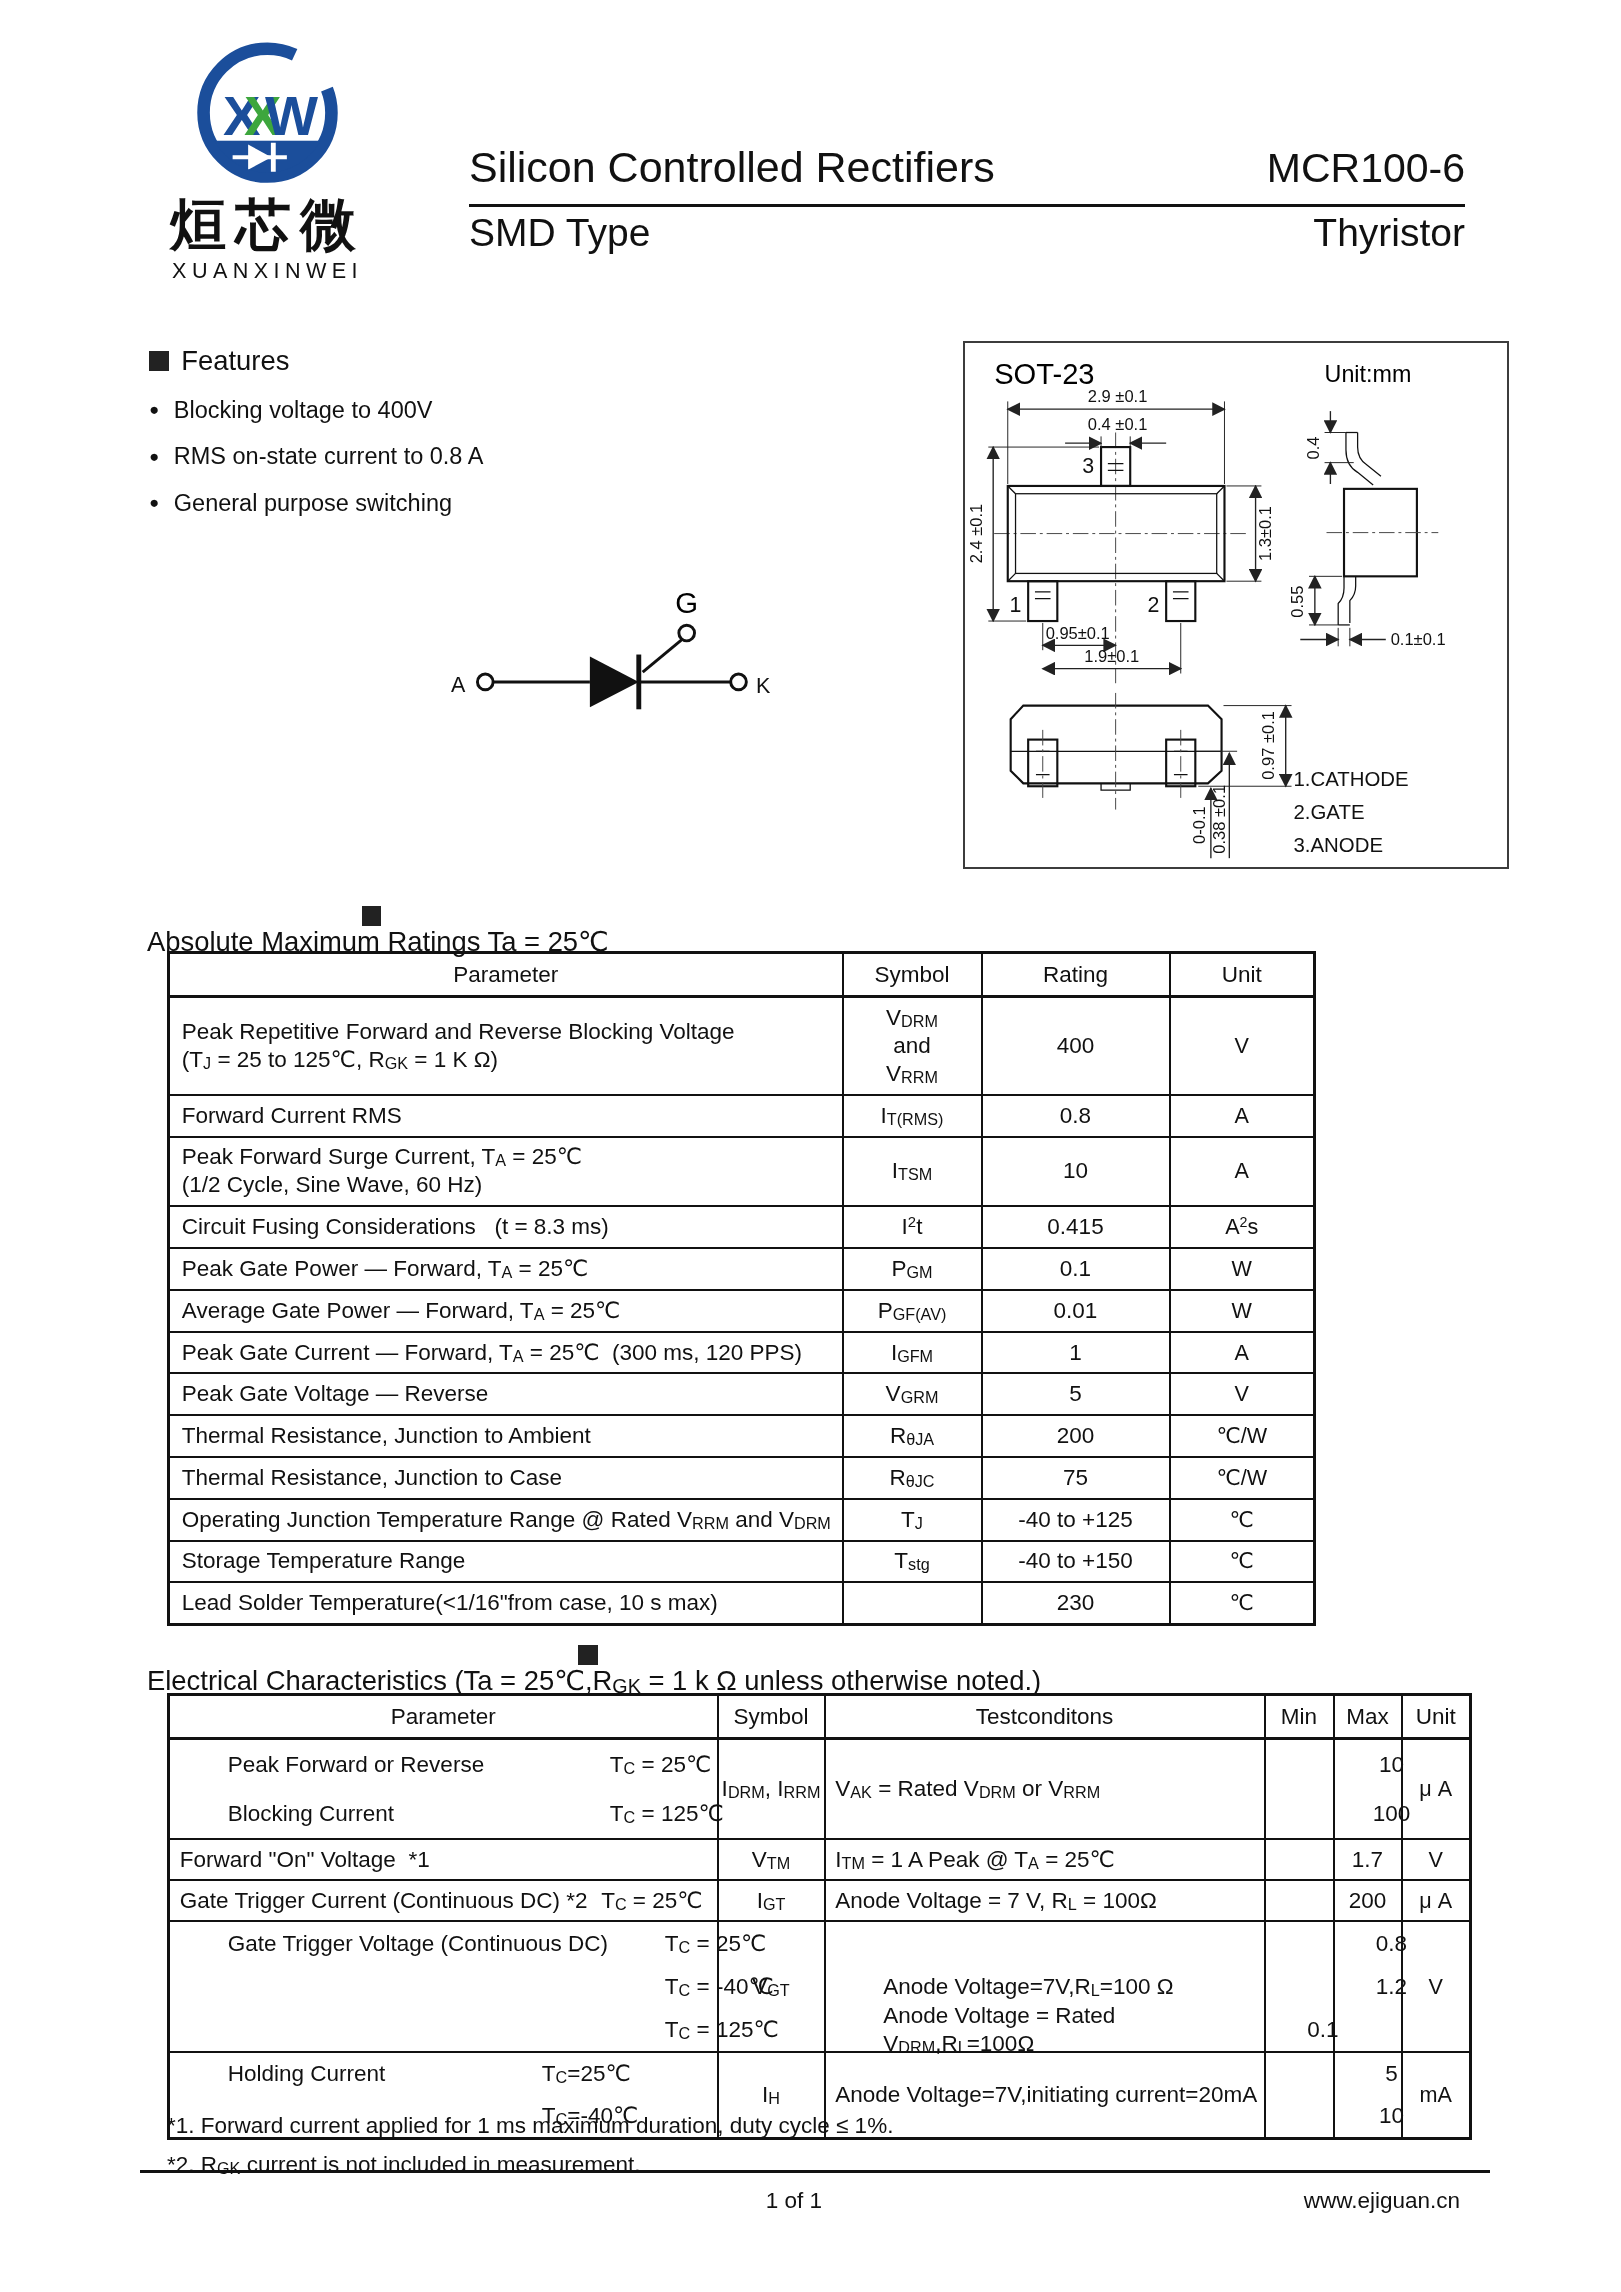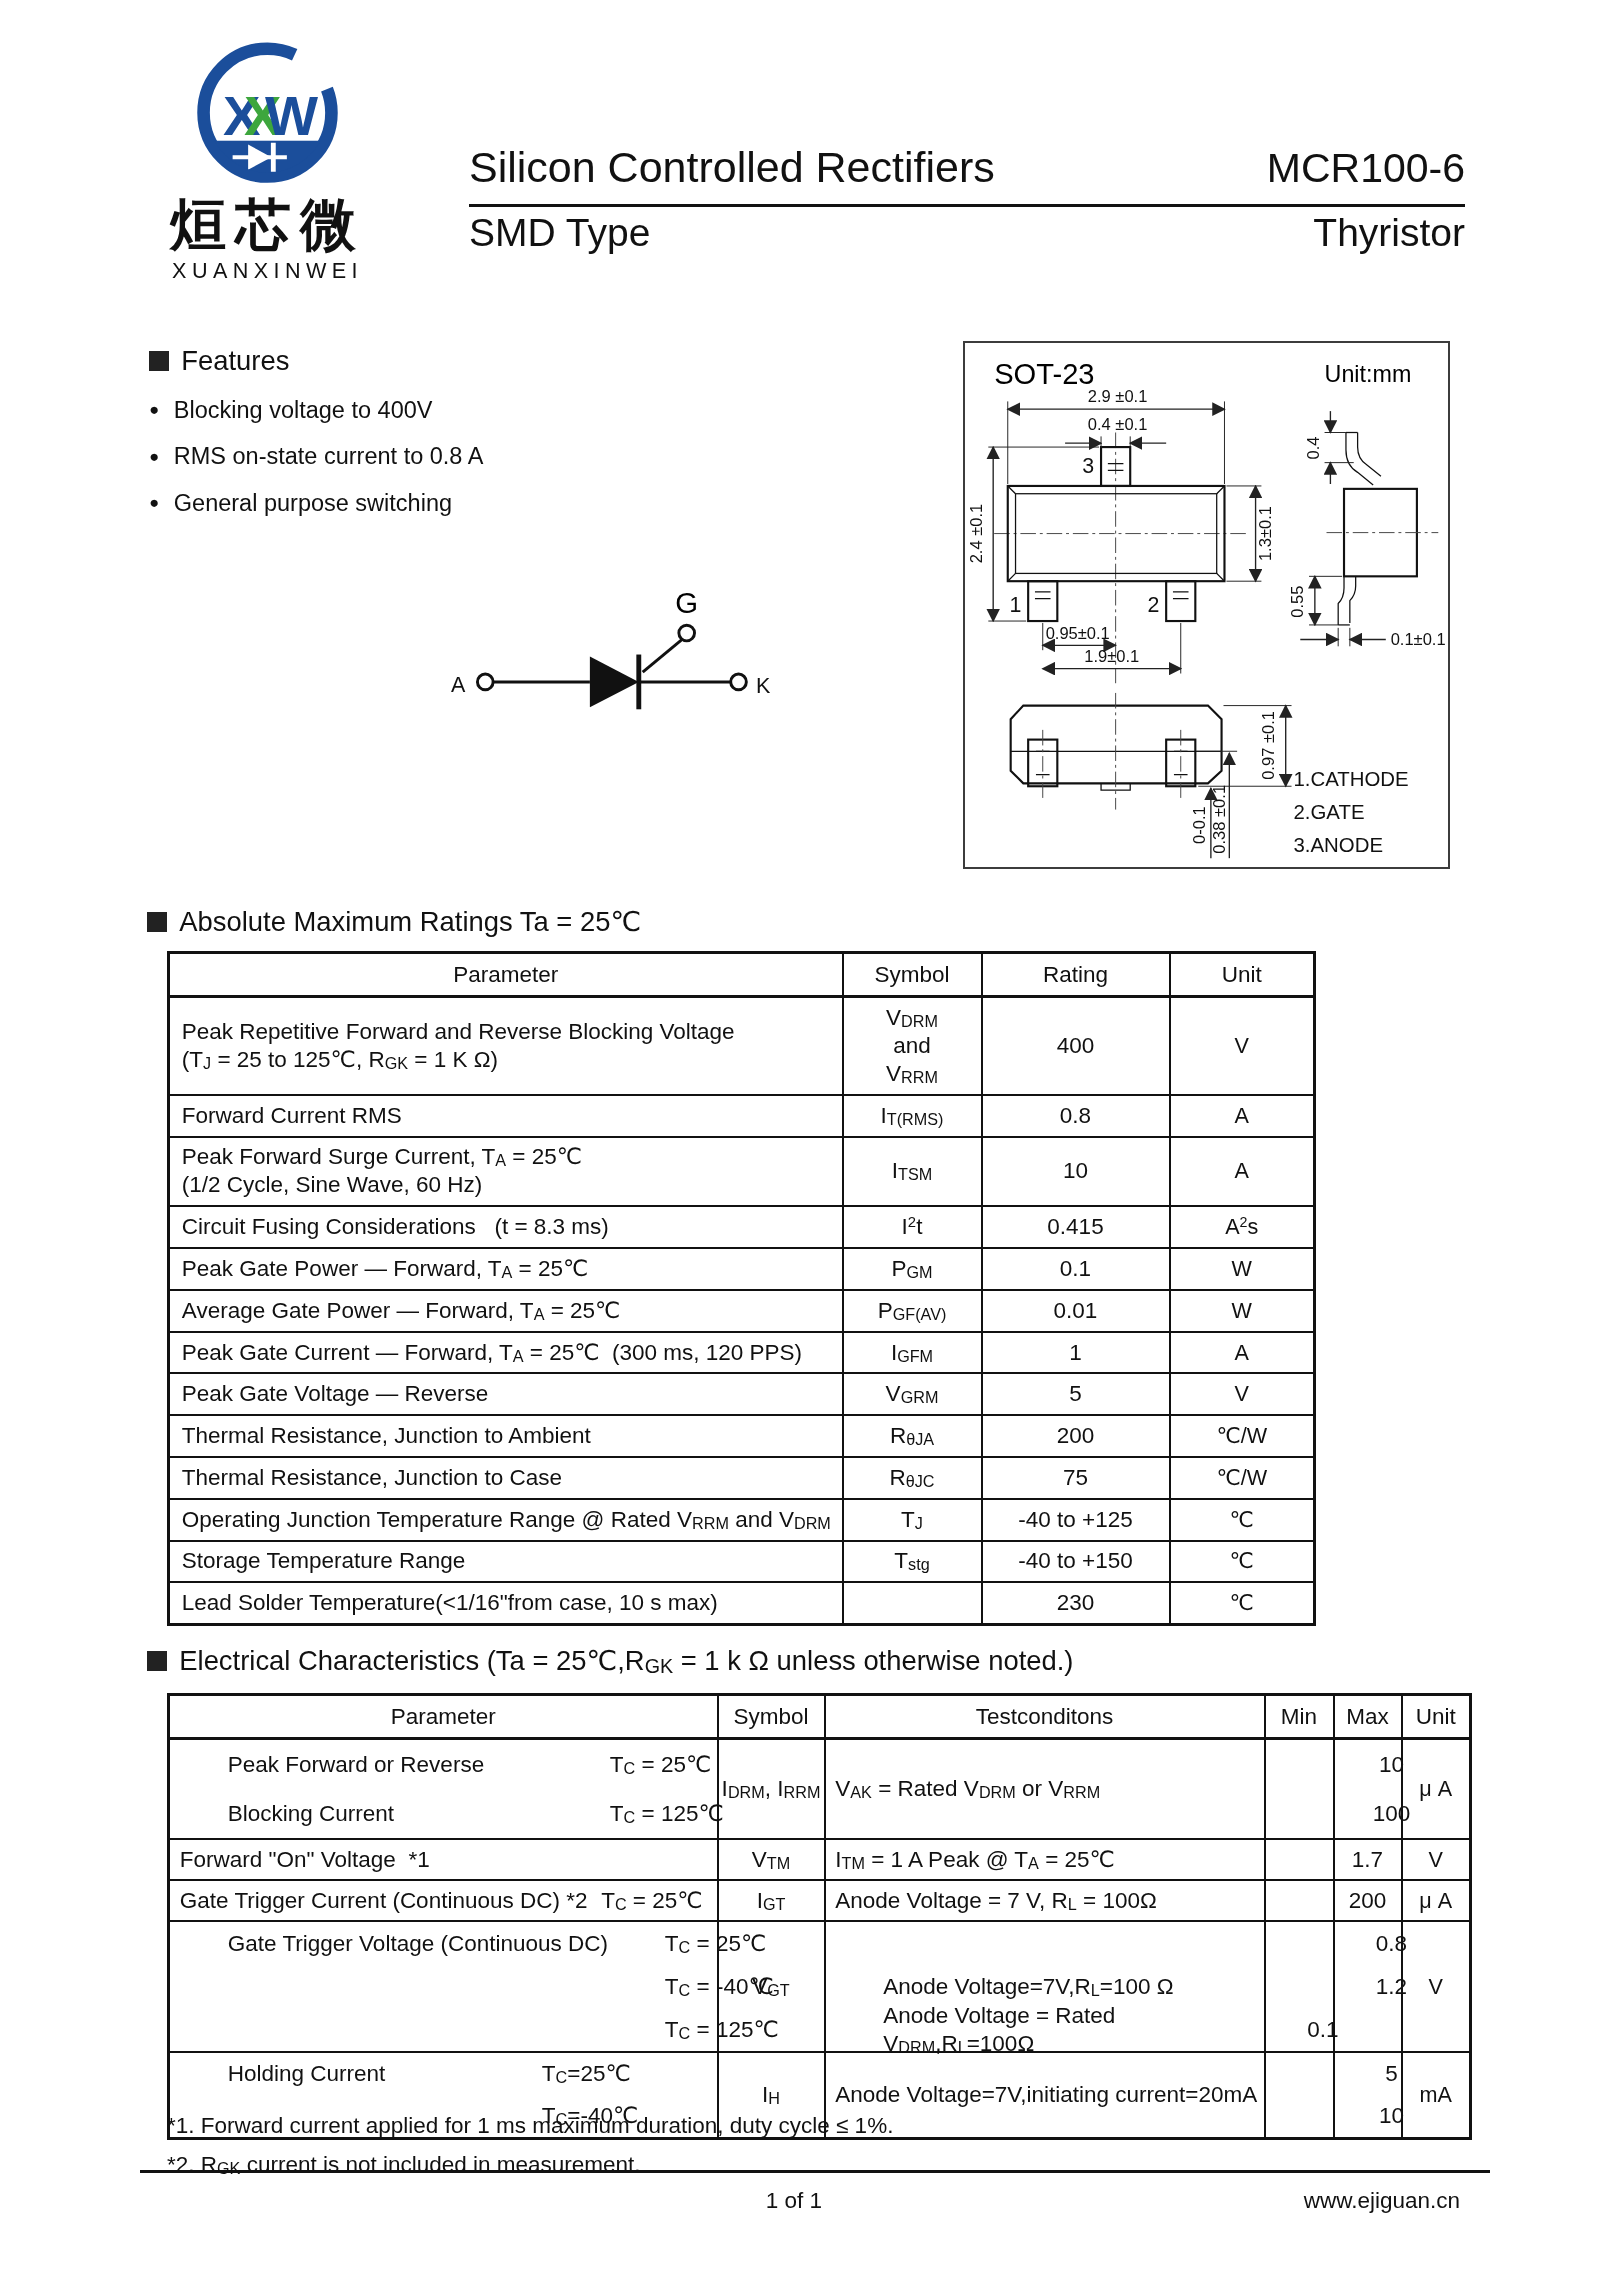--- a/index.html
+++ b/index.html
@@ -14,33 +14,33 @@
 
   
   .header-title{position:absolute;left:469px;top:143px;width:996px;}
   .ht-row1{display:flex;justify-content:space-between;align-items:baseline;padding-bottom:11.8px;border-bottom:3.9px solid #111;gap:10px;}
   .ht-main{font-size:43px;}
   .ht-part{font-size:41px;}
   .ht-row2{display:flex;justify-content:space-between;align-items:baseline;margin-top:4px;}
   .ht-sub,.ht-type{font-size:39px;}
 
   
-  .sec-title{position:absolute;font-size:27.4px;display:flex;align-items:center;white-space:nowrap;}
+  .sec-title{position:absolute;font-size:27.4px;display:flex;align-items:center;white-space:nowrap;flex-direction:column;}
   .sq{display:inline-block;width:19.6px;height:19.6px;background:#222;margin-right:12.7px;flex:0 0 auto;}
 
   
   .features{position:absolute;left:149px;top:345px;}
   .feat-title{font-size:27.4px;display:flex;align-items:center;}
   .feat-list{margin-top:17.6px;}
   .feat-item{font-size:23.5px;margin-top:19.6px;display:flex;align-items:center;white-space:nowrap;}
   .dot{font-size:16.7px;margin-right:14.7px;}
 
   
   .scr-symbol{position:absolute;left:441px;top:590px;}
-  .pkg{position:absolute;left:963px;top:341px;width:487px;height:528px;border:2px solid #3c3c3c;box-sizing:border-box;}
+  .pkg{position:absolute;left:963px;top:341px;width:546px;height:528px;border:2px solid #3c3c3c;box-sizing:border-box;}
   .pkg svg{display:block;}
   .dline{stroke:#222;stroke-width:1.4;fill:none;}
   .xline{stroke:#222;stroke-width:1;fill:none;}
   .oline{stroke:#111;stroke-width:2.2;fill:none;}
   .iline{stroke:#111;stroke-width:1.3;fill:none;}
   .cline{stroke:#444;stroke-width:1;fill:none;stroke-dasharray:16 4 3 4;}
   .dimtxt{font-size:17px;fill:#111;}
   .numtxt{font-size:22px;fill:#111;}
   .pintxt{font-size:21px;fill:#111;}
 

